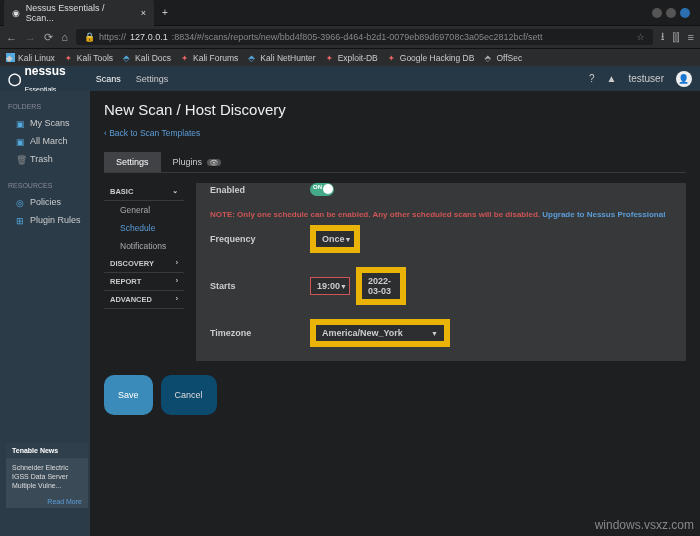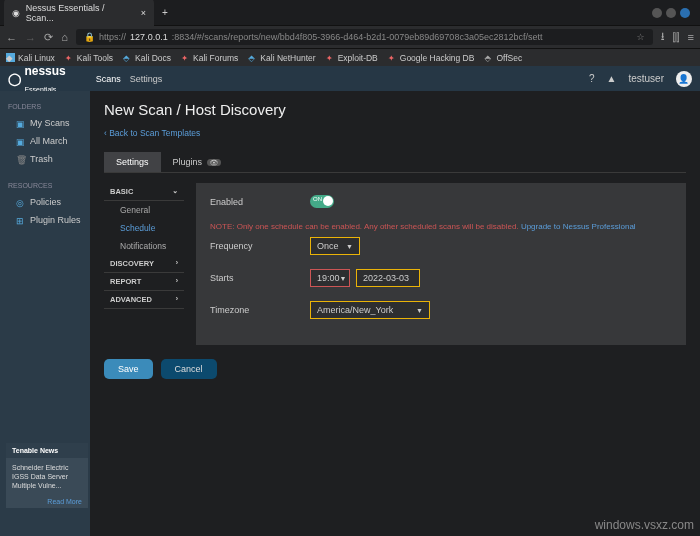--- a/index.html
+++ b/index.html
@@ -21,21 +21,21 @@
 .url-box .host { color:#ddd; }
 
 .bm-bar { background:#2b2c2e; height:18px; display:flex; align-items:center; padding:0 6px; gap:10px; border-top:1px solid #111; }
 .bm { font-size:8.5px; color:#ccc; display:flex; align-items:center; gap:3px; cursor:pointer; }
 .bm .bi { width:9px; height:9px; display:inline-block; }
 
 
 .app-header { background:#263745; height:25px; display:flex; align-items:center; padding:0 8px; }
 .logo { color:#fff; font-size:12px; font-weight:bold; display:flex; align-items:center; gap:3px; }
 .logo sub { font-size:7px; font-weight:normal; }
-.nav { margin-left:30px; display:flex; gap:9px; font-size:9px; }
+.nav { margin-left:30px; display:flex; gap:15px; font-size:9px; }
 .nav-item { color:#ccc; cursor:pointer; }
 .nav-item.active { color:#fff; }
 .header-right { margin-left:auto; display:flex; gap:12px; align-items:center; font-size:10px; }
 .avatar { width:16px; height:16px; border-radius:50%; background:#eee; color:#333; display:flex; align-items:center; justify-content:center; font-size:9px; }
 
 .main { display:flex; height:calc(100% - 91px); }
 .sidebar { width:90px; background:#2b3b48; padding:8px 0; }
 .sb-section { font-size:7px; color:#889; padding:4px 8px; }
 .sb-item { font-size:9px; color:#ccc; padding:4px 8px 4px 16px; display:flex; align-items:center; gap:5px; cursor:pointer; }
 .sb-item .si { width:9px; height:9px; display:inline-block; }
@@ -53,35 +53,35 @@
 .ptab { padding:5px 12px; font-size:9px; color:#ccc; cursor:pointer; }
 .ptab.active { background:#414245; color:#fff; }
 .ptab .eye { background:#555; border-radius:7px; padding:0 3px; font-size:7px; margin-left:2px; }
 
 .settings-body { display:flex; margin-top:10px; }
 .set-nav { width:80px; }
 .set-cat { font-size:7.5px; color:#ccc; padding:4px 6px; border-bottom:1px solid #3a3a3a; display:flex; justify-content:space-between; cursor:pointer; font-weight:bold; }
 .set-sub { font-size:8.5px; color:#aaa; padding:4px 6px 4px 16px; cursor:pointer; }
 .set-sub.active { color:#5b9dd9; }
 
-.panel { flex:1; background:#37383a; margin-left:12px; padding:12px 14px; }
+.panel { flex:1; background:#37383a; margin-left:12px; padding:0 14px;font-weight:bold; }
 .row { display:flex; align-items:center; margin-bottom:14px; }
 .lbl { width:100px; font-size:9px; color:#ccc; }
 .toggle { width:24px; height:13px; background:#4a8; border-radius:7px; position:relative; }
 .toggle .knob { width:10px; height:10px; background:#fff; border-radius:50%; position:absolute; right:1px; top:1px; }
 .toggle .on { position:absolute; left:3px; top:1px; font-size:6px; color:#fff; }
 .note { font-size:8px; color:#c55; margin:8px 0 6px; }
 .note a { color:#5b9dd9; text-decoration:none; cursor:pointer; }
-.sel, .inp { background:#2d2e30; border:1px solid #eab308; color:#ccc; font-size:9px; padding:3px 6px; }
+.sel, .inp { background:#2d2e30; border:6px solid #eab308; color:#ccc; font-size:9px; padding:3px 6px; }
 .sel { display:flex; align-items:center; justify-content:space-between; cursor:pointer; }
 .starts-time { border:1px solid #c55; }
 .chev { font-size:7px; }
 
 .btns { margin-top:14px; display:flex; gap:8px; }
-.btn { padding:5px 14px; font-size:9px; border:none; cursor:pointer; border-radius:5px; }
+.btn { padding:15px 14px; font-size:9px; border:none; cursor:pointer; border-radius:10px; }
 .btn.save { background:#3b8bba; color:#fff; }
 .btn.cancel { background:#0c4a6e; color:#ddd; }
 
 .footer-wm { position:absolute; right:6px; bottom:4px; font-size:12px; color:#888; }
 </style>
 </head>
 <body>
 
 <div class="browser-tabs">
   <div class="tab">
@@ -242,25 +242,25 @@
               <span>Once</span>
               <span class="chev">▼</span>
             </div>
         </div>
         <div class="row">
           <div class="lbl">Starts</div>
           <div class="sel starts-time" style="width:40px">
               <span>19:00</span>
               <span class="chev">▼</span>
             </div>
-          <div class="inp" style="margin-left:6px;width:64px">2022-03-03</div>
+          <div class="inp" style="margin-left:6px;width:50px">2022-03-03</div>
         </div>
         <div class="row">
           <div class="lbl">Timezone</div>
-          <div class="sel" style="width:120px">
+          <div class="sel" style="width:140px">
               <span>America/New_York</span>
               <span class="chev">▼</span>
             </div>
         </div>
       </div>
     </div>
 
     <div class="btns">
       <button class="btn save">Save</button>
       <button class="btn cancel">Cancel</button>

